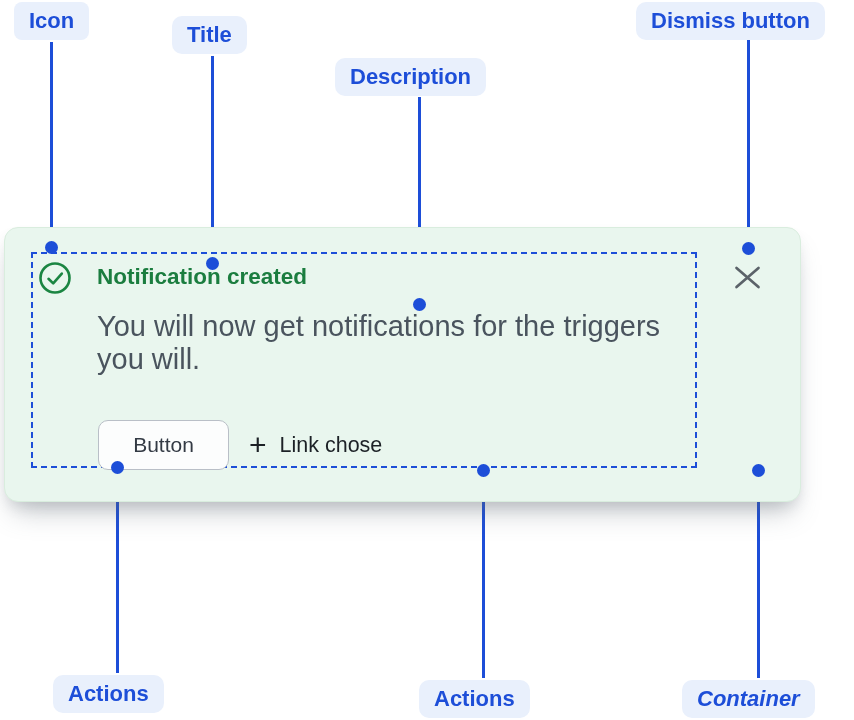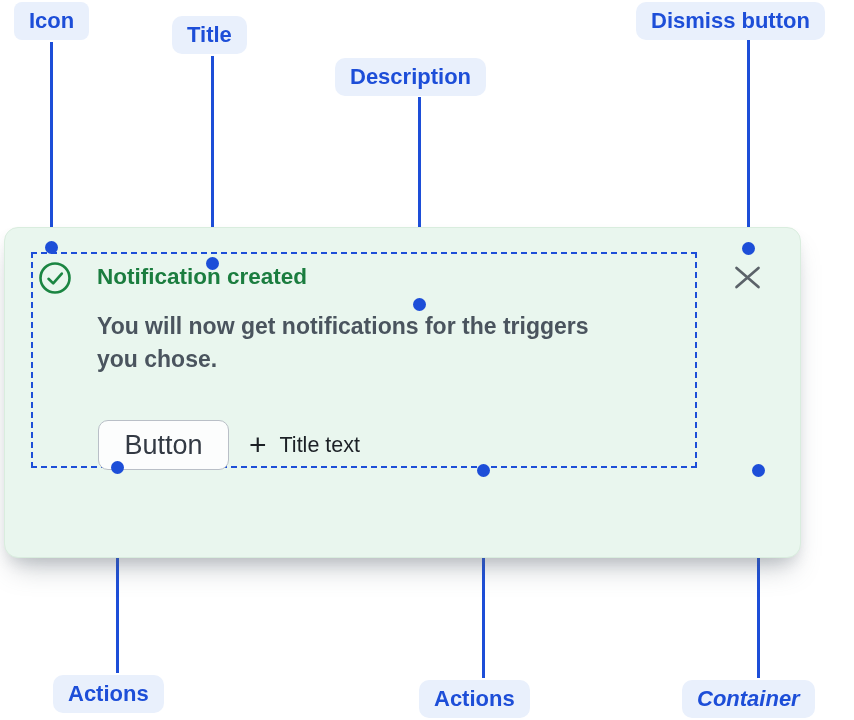--- a/index.html
+++ b/index.html
@@ -11,41 +11,41 @@
   .pill{
     position:absolute;display:inline-block;background:#e9f0fc;color:#1d4ed8;
     font-size:22px;font-weight:600;line-height:28px;padding:5px 15px;border-radius:10px;
     white-space:nowrap;
   }
   
   .vline{position:absolute;width:3px;background:#1d4ed8;}
   .dot{position:absolute;width:13px;height:13px;border-radius:50%;background:#1d4ed8;}
   
   .card{
-    position:absolute;left:4px;top:227px;width:797px;height:331px;
+    position:absolute;left:4px;top:227px;width:797px;height:275px;
     background:#e9f6ee;border:1px solid #d9edde;border-radius:14px;box-sizing:border-box;
     box-shadow:0 18px 28px -10px rgba(90,100,110,0.38), 0 8px 14px -4px rgba(90,100,110,0.18);
   }
   .content-outline{
     position:absolute;left:26px;top:24px;width:666px;height:216px;
     border:2.5px dashed #1d4ed8;box-sizing:border-box;
   }
   .success-icon{position:absolute;left:33px;top:33px;width:34px;height:34px;}
   .card-title{
     position:absolute;left:92px;top:36px;font-size:22.5px;font-weight:700;color:#1b7d3f;
     white-space:nowrap;
   }
   .card-desc{
-    position:absolute;left:92px;top:82px;font-size:23px;font-weight:700;color:#4a545e;
+    position:absolute;left:92px;top:82px;font-size:29px;font-weight:400;color:#4a545e;
     line-height:33px;
   }
   .action-button{
     position:absolute;left:93px;top:192px;width:131px;height:50px;
     background:#fcfdfd;border:1.5px solid #b9bfc7;border-radius:10px;box-sizing:border-box;
-    font-family:"Liberation Sans", sans-serif;font-size:27px;color:#333a44;cursor:pointer;
+    font-family:"Liberation Sans", sans-serif;font-size:21px;color:#333a44;cursor:pointer;
     display:flex;align-items:center;justify-content:center;padding:12px;
   }
   .link-action{
     position:absolute;left:244px;top:192px;height:50px;display:flex;align-items:center;
     cursor:pointer;color:#1c2126;
   }
   .plus-glyph{font-size:30px;font-weight:400;line-height:30px;margin-right:13px;color:#1c2126;}
   .link-label{font-size:21.5px;font-weight:500;color:#1c2126;}
   .dismiss-button{
     position:absolute;left:726px;top:33px;width:32px;height:32px;background:transparent;border:none;
@@ -72,28 +72,28 @@
       <svg width="34" height="34" viewBox="0 0 34 34">
         <circle cx="17" cy="17" r="14.5" fill="none" stroke="#1b8542" stroke-width="2.6"></circle>
         <path d="M10.5 17.8 L15.2 22.4 L23.8 12.6" fill="none" stroke="#1b8542" stroke-width="2.6" stroke-linecap="round" stroke-linejoin="round"></path>
       </svg>
     </span>
 
     <div class="card-title">Notification created</div>
 
     <div class="card-desc">
       <div>You will now get notifications for the triggers</div>
-      <div>you chose.</div>
+      <div>you will.</div>
     </div>
 
     <button class="action-button">Button</button>
 
     <div class="link-action">
       <span class="plus-glyph">+</span>
-      <span class="link-label">Title text</span>
+      <span class="link-label">Link chose</span>
     </div>
 
     <button class="dismiss-button">
       <span style="display:flex;">
         <svg width="27" height="23" viewBox="0 0 27 23">
           <path d="M2.5 2 L24.5 21 M24.5 2 L2.5 21" fill="none" stroke="#5b6269" stroke-width="2.7" stroke-linecap="round"></path>
         </svg>
       </span>
     </button>
   </div>

